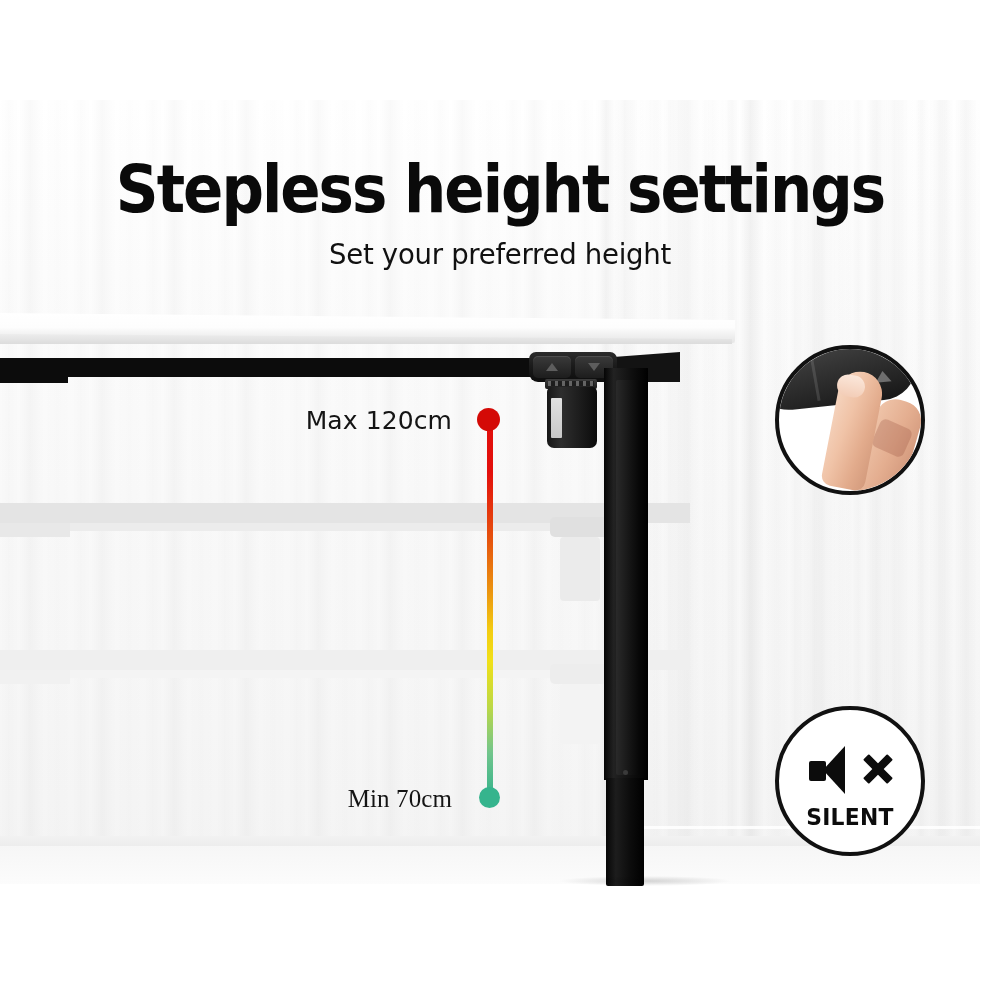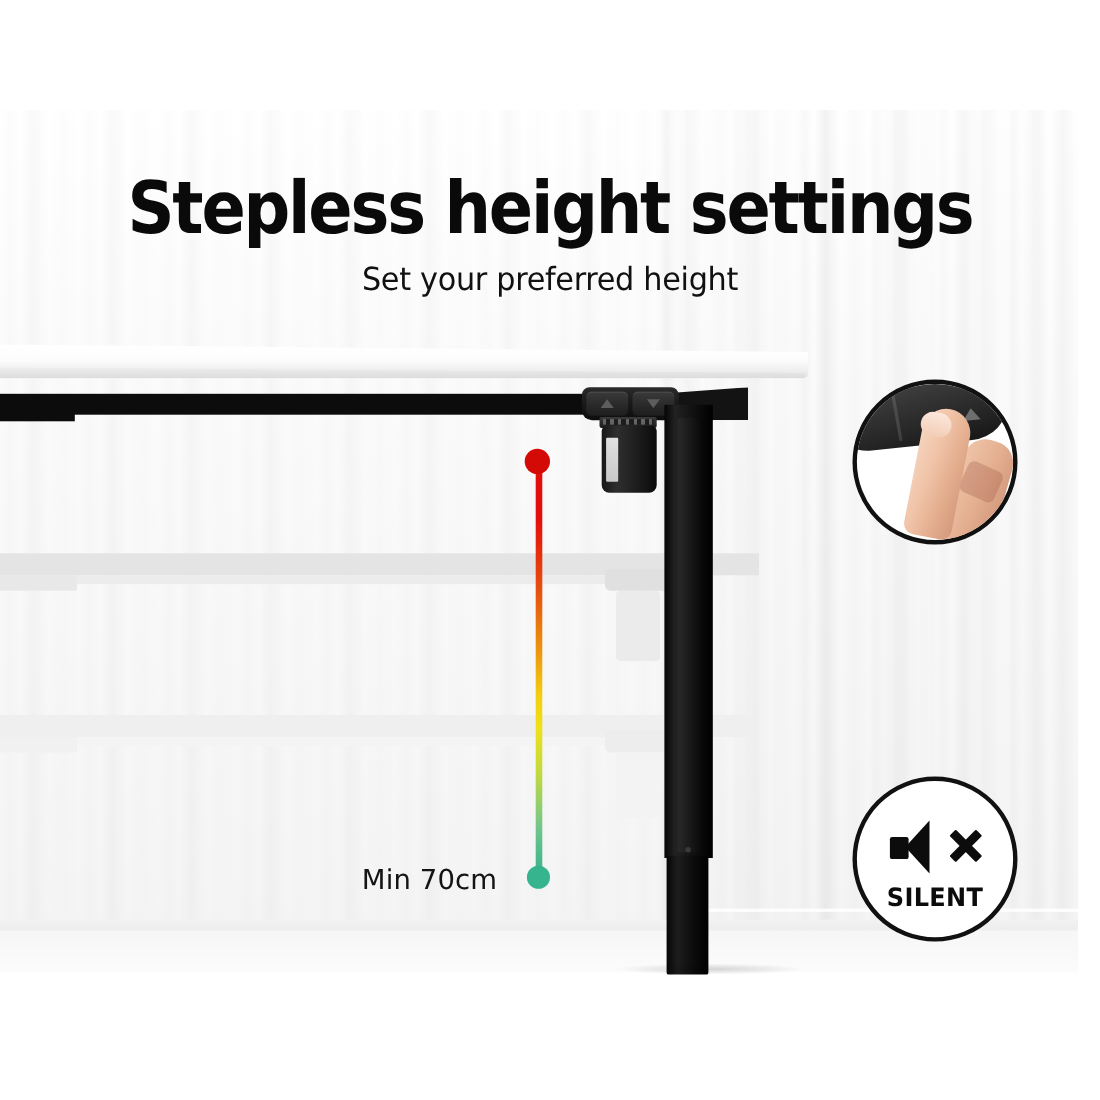--- a/index.html
+++ b/index.html
@@ -169,21 +169,21 @@
   .dot{position:absolute;border-radius:50%;}
   .dot-max{left:477px;top:408px;width:23px;height:23px;background:#d40a06;}
   .dot-min{left:479px;top:787px;width:21px;height:21px;background:#35b48d;}
 
   .lbl{
     position:absolute;text-align:right;
     font-family:"DejaVu Sans","Liberation Sans",sans-serif;
     font-weight:400;color:#141414;white-space:nowrap;
   }
   .lbl-max{right:528px;top:406px;font-size:25px;letter-spacing:.1px;}
-  .lbl-min{right:528px;top:785px;font-size:25px;letter-spacing:.1px;}
+  .lbl-min{right:528px;top:785px;font-size:25px;letter-spacing:.1px;font-family:Liberation Serif, serif;}
 
   
   .badge{
     position:absolute;width:150px;height:150px;border-radius:50%;
     background:#ffffff;border:4px solid #111;box-sizing:border-box;overflow:hidden;
   }
   .badge-1{left:775px;top:345px;}
   .badge-2{left:775px;top:515px;}
   .badge-3{left:775px;top:706px;}
 
@@ -310,20 +310,21 @@
 
   <div class="leg-upper"></div>
   <div class="leg-upper-face"></div>
   <div class="leg-screw"></div>
   <div class="leg-lower"></div>
   <div class="leg-shadow"></div>
 
   <div class="grad-bar-fix"></div>
   <div class="dot dot-max"></div>
   <div class="dot dot-min"></div>
+  <div class="lbl lbl-max">Max 120cm</div>
   <div class="lbl lbl-min">Min 70cm</div>
 
   <div class="badge badge-1">
     <div class="b1-ctrl">
       <div class="b1-ctrl-seam"></div>
     </div>
     <div class="b1-ctrl-arrow"></div>
     <div class="b1-finger2"></div>
     <div class="b1-knuckle"></div>
     <div class="b1-finger"></div>

